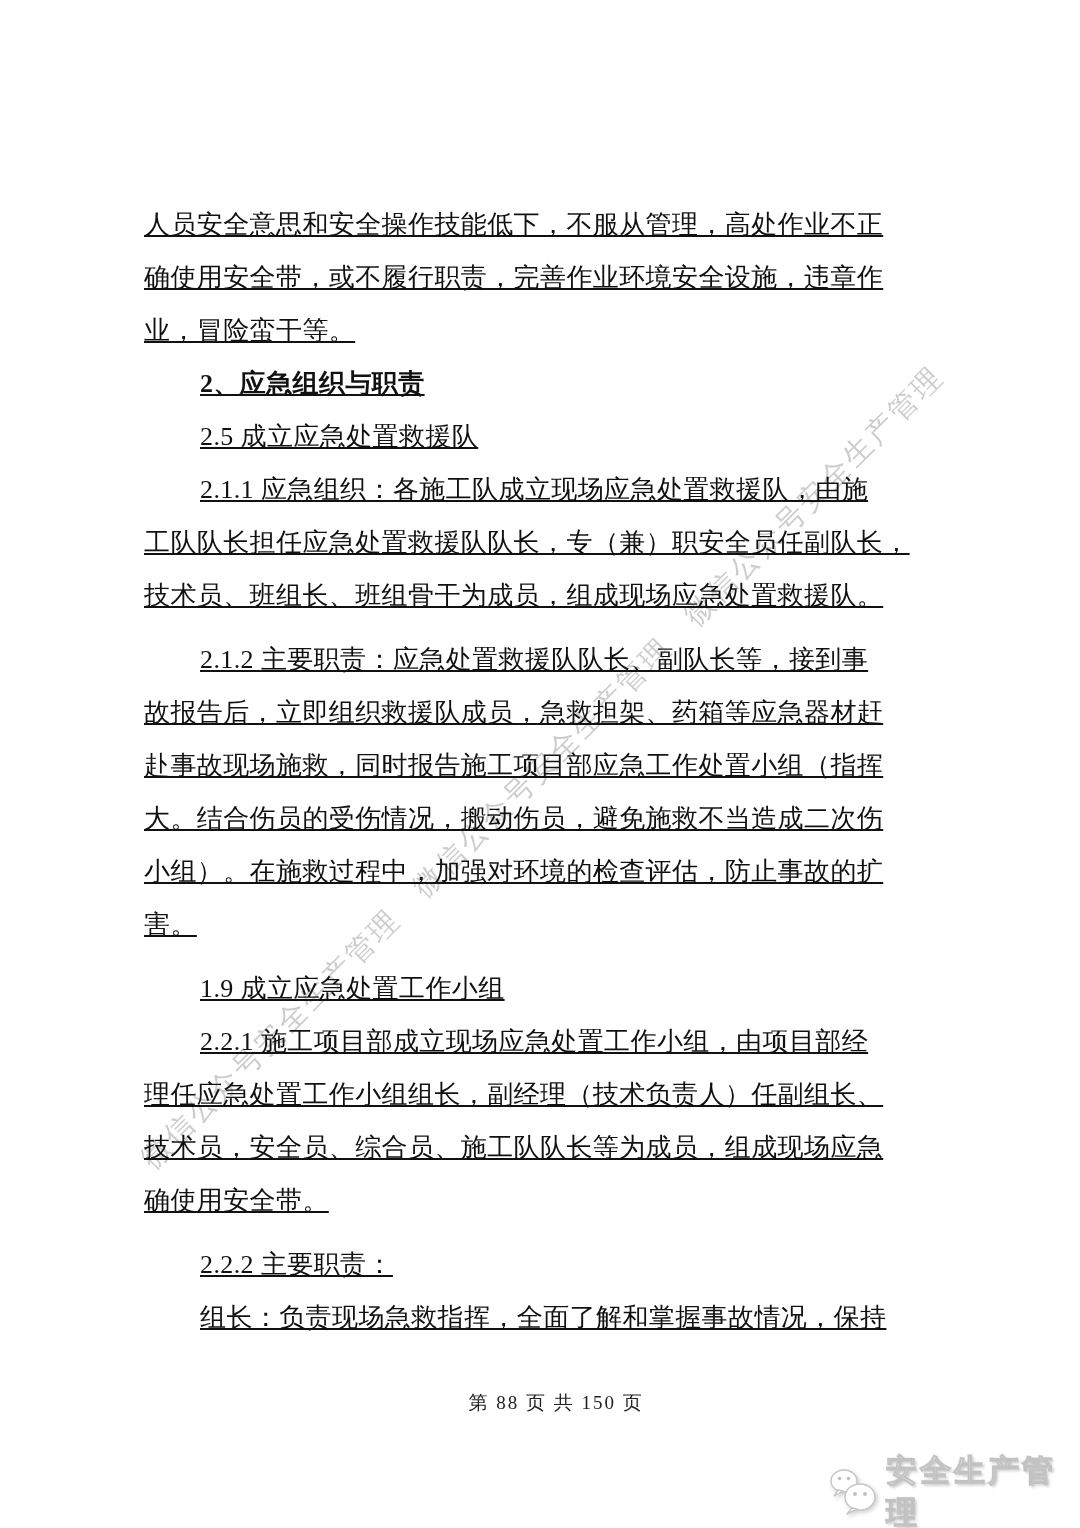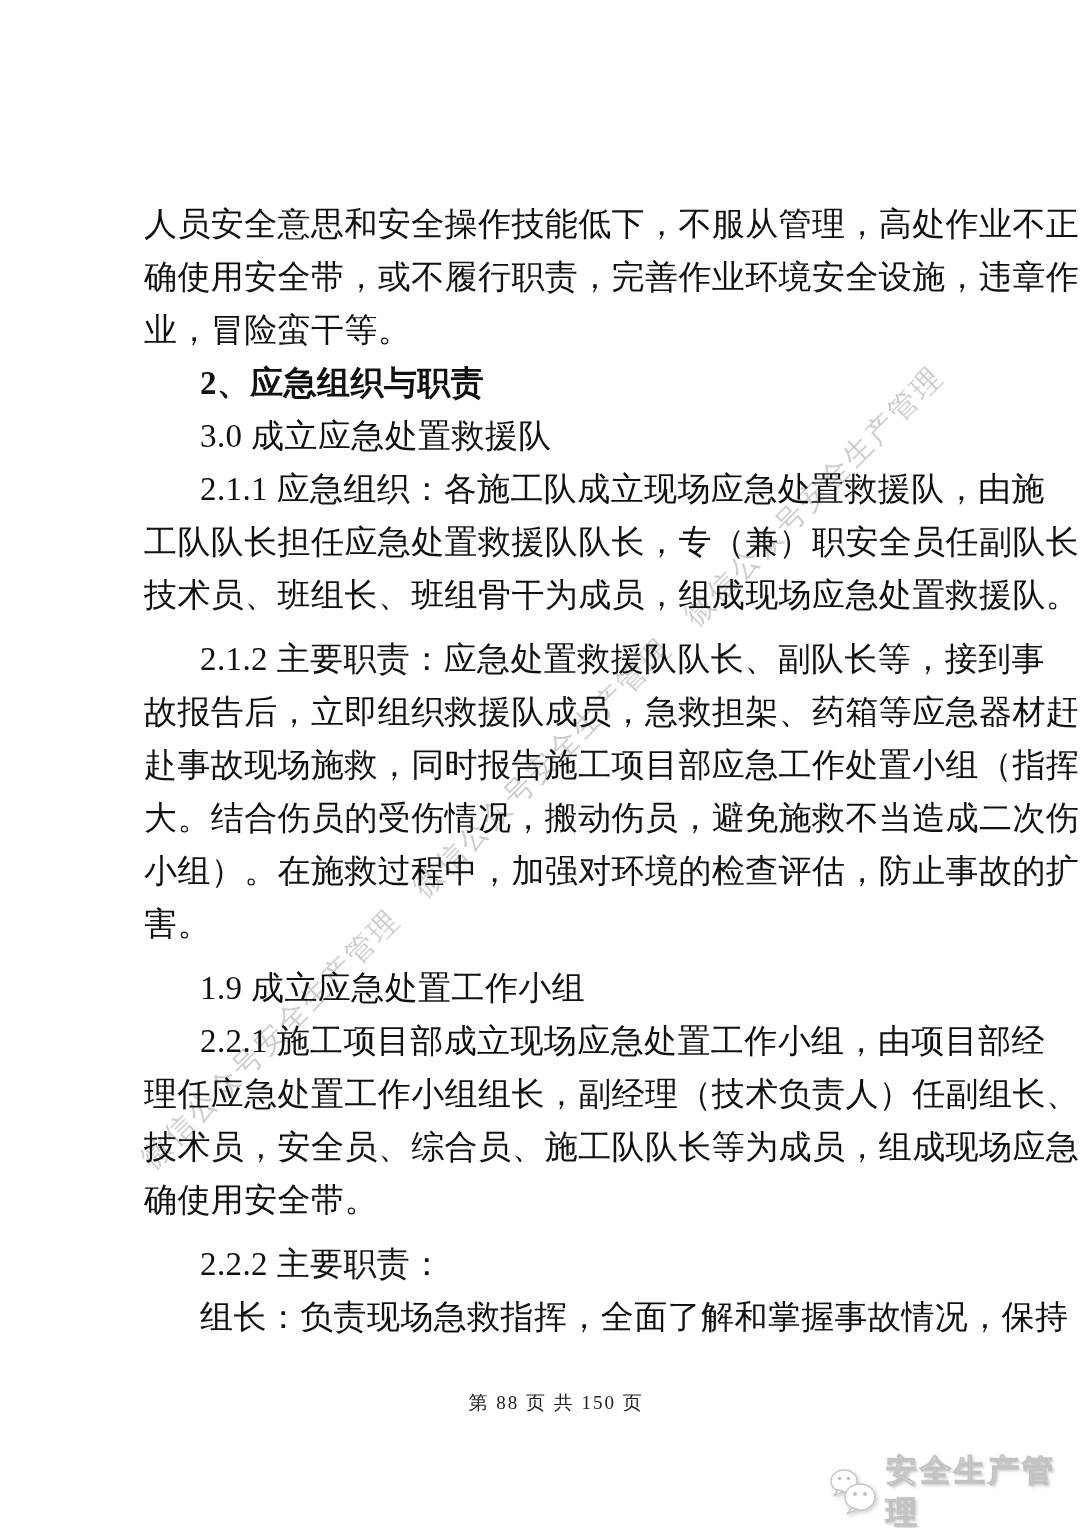--- a/index.html
+++ b/index.html
@@ -32,22 +32,23 @@
     pointer-events: none;
     z-index: 1;
   }
   
   .content {
     position: absolute;
     left: 144px;
     top: 198px;
     width: 800px;
     color: #111111;
-    font-size: 33px;
+    font-size: 26px;
     z-index: 2;
+    text-decoration: underline;
   }
   .line {
     line-height: 53px;
     height: 53px;
     white-space: nowrap;
     letter-spacing: 0.4px;
   }
   .line.indent { padding-left: 56px; }
   .line.bold { font-weight: bold; }
   .line.gap { margin-top: 11px; }
@@ -91,21 +92,21 @@
 
 <div class="page">
 
   <div class="watermark">微信公众号安全生产管理　微信公众号安全生产管理　微信公众号安全生产管理</div>
 
   <div class="content" id="content">
       <div class="line">人员安全意思和安全操作技能低下，不服从管理，高处作业不正</div>
       <div class="line">确使用安全带，或不履行职责，完善作业环境安全设施，违章作</div>
       <div class="line">业，冒险蛮干等。</div>
       <div class="line indent bold">2、应急组织与职责</div>
-      <div class="line indent">3.0 成立应急处置救援队</div>
+      <div class="line indent">2.5 成立应急处置救援队</div>
       <div class="line indent">2.1.1 应急组织：各施工队成立现场应急处置救援队，由施</div>
       <div class="line">工队队长担任应急处置救援队队长，专（兼）职安全员任副队长，</div>
       <div class="line">技术员、班组长、班组骨干为成员，组成现场应急处置救援队。</div>
       <div class="line indent gap">2.1.2 主要职责：应急处置救援队队长、副队长等，接到事</div>
       <div class="line">故报告后，立即组织救援队成员，急救担架、药箱等应急器材赶</div>
       <div class="line">赴事故现场施救，同时报告施工项目部应急工作处置小组（指挥</div>
       <div class="line">大。结合伤员的受伤情况，搬动伤员，避免施救不当造成二次伤</div>
       <div class="line">小组）。在施救过程中，加强对环境的检查评估，防止事故的扩</div>
       <div class="line">害。</div>
       <div class="line indent gap">1.9 成立应急处置工作小组</div>

